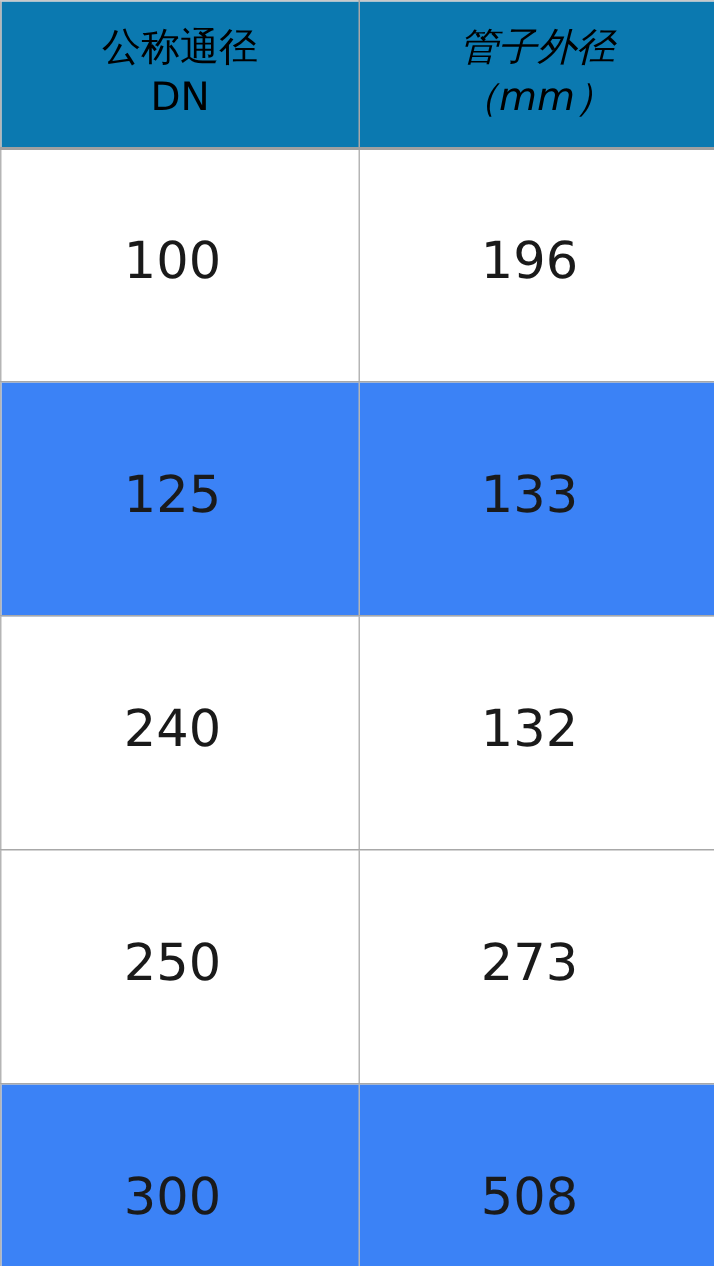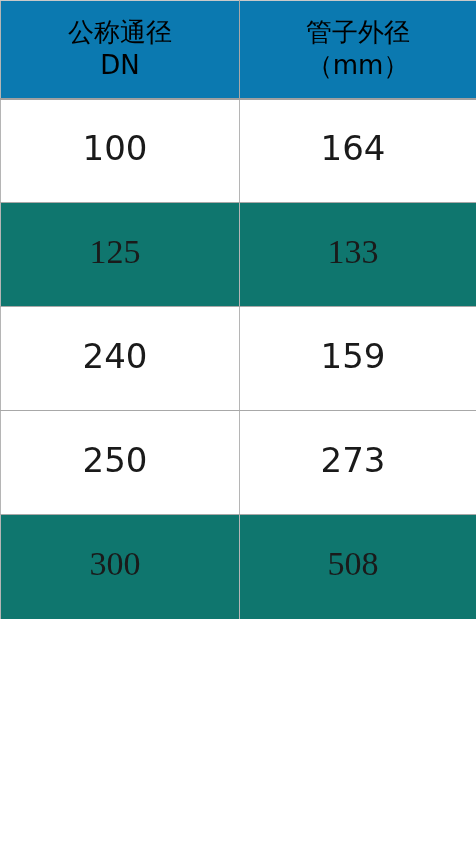--- a/index.html
+++ b/index.html
@@ -44,42 +44,41 @@
     vertical-align: middle;
     height: 98px;
     padding: 0 16px;
     border: 1px solid #a8a8a8;
     border-top-color: #c9c9c9;
     border-bottom-color: #a0a0a0;
     border-bottom-width: 2px;
     box-sizing: border-box;
   }
   thead tr.header-row th:first-child { border-left-color: #b5b5b5; }
-  thead tr.header-row th:last-child  { border-right-color: #b5b5b5; }
+  thead tr.header-row th:last-child  { border-right-color: #b5b5b5; font-style: italic; }
 
   .hdr-line { display: block; white-space: nowrap; }
   .hdr-line-sub { display: block; white-space: nowrap; }
 
   
   tbody td {
-    height: 104px;
+    height: 156px;
     text-align: center;
     vertical-align: middle;
     font-size: 34px;
     color: #1a1a1a;
     background: #ffffff;
     border-left: 1px solid #b5b5b5;
     border-right: 1px solid #b5b5b5;
     border-bottom: 1px solid #a8a8a8;
     box-sizing: border-box;
     padding: 0 10px 6px 0;
   }
   tbody tr.row-alt td {
-    background: #0f766e;
-    font-family: Liberation Serif, serif;
+    background: #3b82f6;
   }
   tbody tr:last-child td {
     border-bottom: none;
     margin-top: 36px;
   }
 </style>
 </head>
 <body>
 
 <div class="table-wrap">
@@ -96,29 +95,29 @@
         </th>
         <th>
           <span class="hdr-line">管子外径</span>
           <span class="hdr-line-sub">（mm）</span>
         </th>
       </tr>
     </thead>
     <tbody>
       <tr>
         <td>100</td>
-        <td>164</td>
+        <td>196</td>
       </tr>
       <tr class="row-alt">
         <td>125</td>
         <td>133</td>
       </tr>
       <tr>
         <td>240</td>
-        <td>159</td>
+        <td>132</td>
       </tr>
       <tr>
         <td>250</td>
         <td>273</td>
       </tr>
       <tr class="row-alt">
         <td>300</td>
         <td>508</td>
       </tr>
     </tbody>

